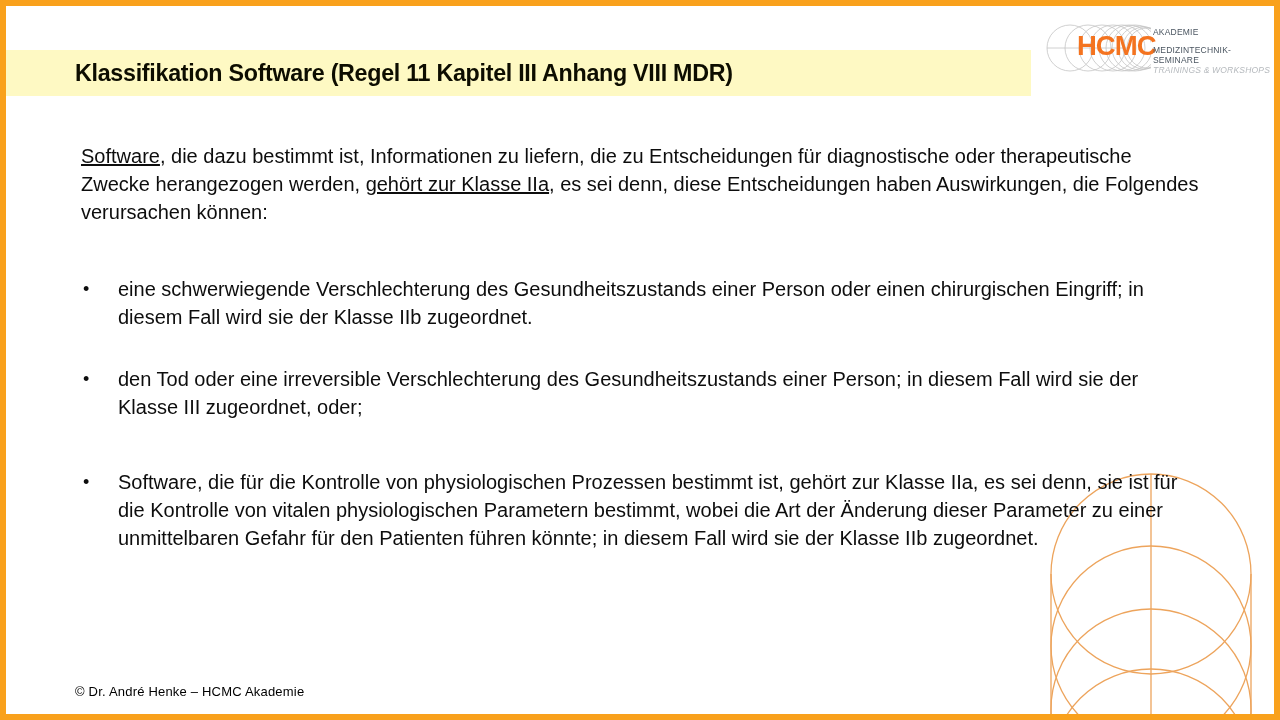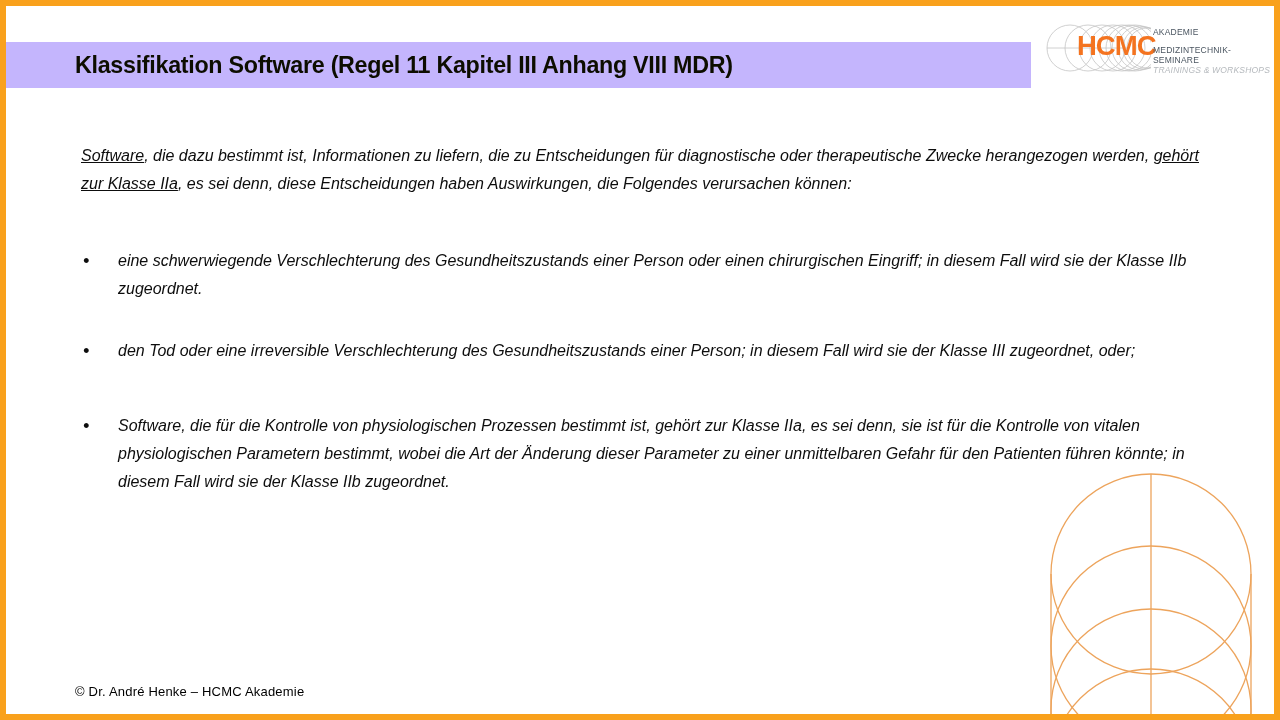--- a/index.html
+++ b/index.html
@@ -2,22 +2,22 @@
 <html lang="de"><head>
 <meta charset="utf-8">
 <style>
   html,body{margin:0;padding:0;background:#e8e8e8;font-family:"Liberation Sans",sans-serif;}
   .slide{
     position:relative;width:1280px;height:720px;background:#ffffff;
     box-sizing:border-box;border:6px solid #f9a11c;overflow:hidden;
   }
   
   .title-bar{
-    position:absolute;left:0;top:36px;width:1025px;height:46px;
-    background:#c4b5fd;display:flex;align-items:center;z-index:2;
+    position:absolute;left:0;top:44px;width:1025px;height:46px;
+    background:#fef9c3;display:flex;align-items:center;z-index:2;
   }
   .title-bar h1{
     margin:0 0 0 69px;font-size:24px;font-weight:bold;color:#0d0d00;
     letter-spacing:-0.3px;transform:scaleX(0.97);transform-origin:left center;white-space:nowrap;
   }
   .logo{
     position:absolute;left:1039px;top:16px;width:228px;height:56px;z-index:2;
   }
   .logo-circles{position:absolute;left:0;top:0;}
   .logo-wordmark{
@@ -26,21 +26,21 @@
   }
   .logo-text{
     position:absolute;left:108px;top:5px;width:120px;
     font-size:8.5px;line-height:10px;color:#4a5560;letter-spacing:0.2px;
   }
   .logo-text .l1{margin-bottom:8px;}
   .logo-text .l3{color:#b5b9bd;font-style:italic;}
   
   .content{
     position:absolute;left:75px;top:136px;width:1120px;z-index:1;
-    font-size:16px;line-height:28px;color:#0d0d0d;font-style:italic;
+    font-size:20px;line-height:28px;color:#0d0d0d;
   }
   .intro{margin:0 0 49px 0;}
   .intro .u{text-decoration:underline;}
   ul.bullets{list-style:none;margin:0;padding:0;}
   ul.bullets li{
     position:relative;padding-left:37px;margin-bottom:34px;
   }
   ul.bullets li::before{
     content:"•";position:absolute;left:2px;top:0;font-size:18px;
   }

